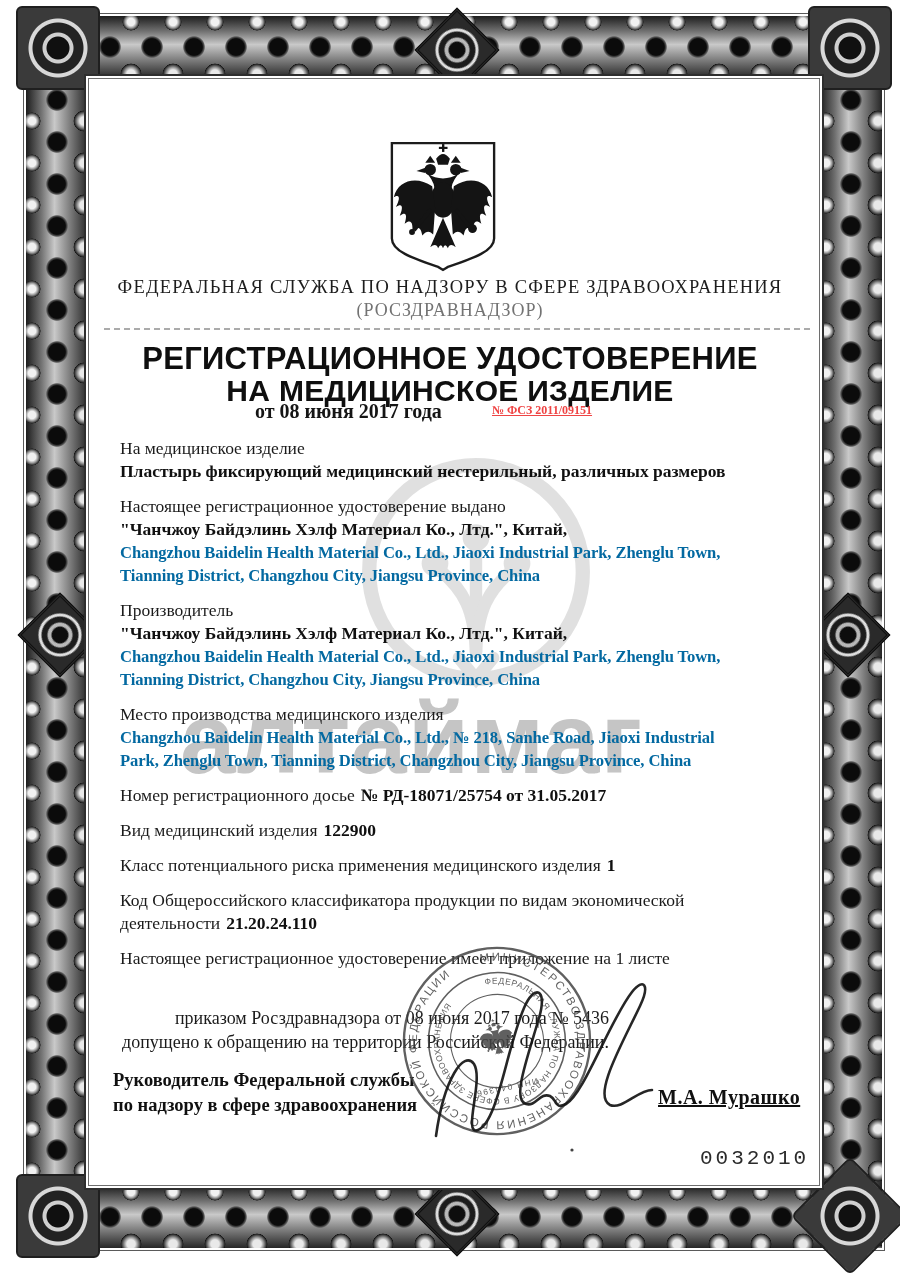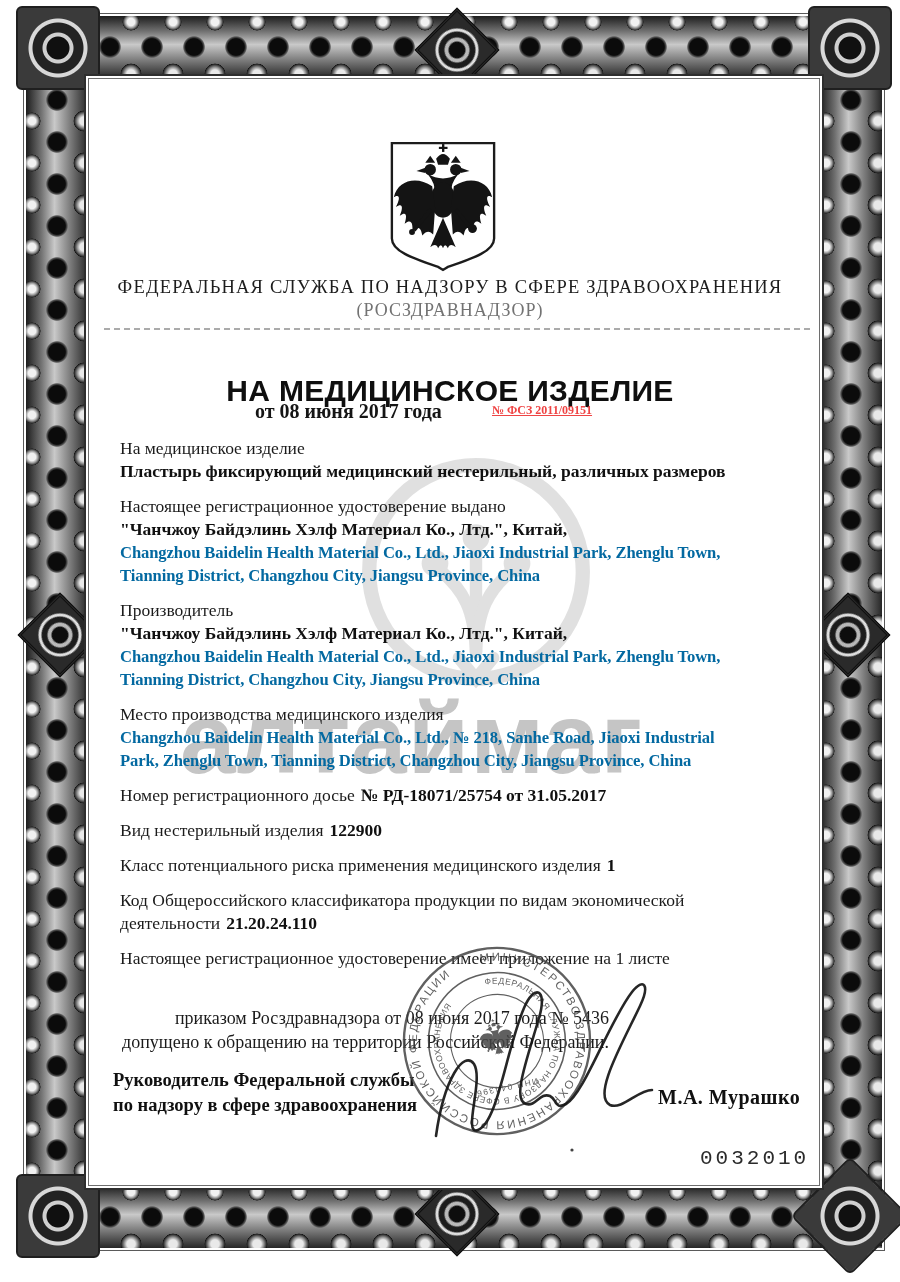--- a/index.html
+++ b/index.html
@@ -59,21 +59,21 @@
       font-family:"Liberation Sans", sans-serif;font-weight:bold;font-size:30px;letter-spacing:.3px;color:#0f0f0f;}
   .dateline{position:absolute;left:255px;top:400px;font-weight:bold;font-size:20px;color:#151515;}
   .numline{position:absolute;left:492px;top:403px;font-weight:bold;font-size:12px;color:#ef4444;text-decoration:underline;}
   .bodytext{position:absolute;left:120px;top:437px;width:678px;font-size:17.5px;line-height:23px;color:#1b1b1b;}
   .bodytext p{margin:0 0 12px 0;}
   .b{font-weight:bold;color:#101010;margin-top:8px;}
   .en{font-weight:bold;color:#0369a1;font-size:16.6px;letter-spacing:-.1px;white-space:nowrap;}
   .val{margin-left:6px;}
   .order{position:absolute;left:122px;top:1006px;font-size:18px;line-height:24px;color:#1b1b1b;text-align:right;}
   .head{position:absolute;left:113px;top:1068px;font-size:18.5px;line-height:25px;font-weight:bold;color:#101010;}
-  .signer{position:absolute;left:658px;top:1086px;font-size:20px;font-weight:bold;letter-spacing:.5px;color:#101010;}
+  .signer{position:absolute;left:658px;top:1086px;font-size:20px;font-weight:bold;letter-spacing:.5px;color:#101010;text-decoration:underline;}
   .serial{position:absolute;left:700px;top:1131px;font-family:"Liberation Mono", monospace;font-size:21px;letter-spacing:3px;color:#2b2b2b;margin-top:16px;}
   
   .stamp{position:absolute;left:398px;top:942px;width:198px;height:198px;z-index:3;transform:rotate(-12deg);opacity:.85;color:var(--stamp,#454545);}
   .sig{position:absolute;left:412px;top:950px;width:290px;height:215px;z-index:4;}
 </style>
 </head>
 <body>
 
 <svg width="0" height="0" style="position:absolute" aria-hidden="true">
   <symbol id="ea" viewBox="0 0 118 136">
@@ -143,20 +143,21 @@
 
     <svg class="emblem" viewBox="0 0 118 136">
       <path d="M7,4 H111 V101 C111,114 90,121 64,130 L59,133 L54,130 C28,121 7,114 7,101 Z" fill="#ffffff" stroke="#1c1c1c" stroke-width="2.4"></path>
       <use href="#ea" x="0" y="0" width="118" height="136"></use>
     </svg>
 
     <div class="authority">ФЕДЕРАЛЬНАЯ СЛУЖБА ПО НАДЗОРУ В СФЕРЕ ЗДРАВООХРАНЕНИЯ</div>
     <div class="rosz">(РОСЗДРАВНАДЗОР)</div>
     <div class="dotline"></div>
 
+    <div class="title1">РЕГИСТРАЦИОННОЕ УДОСТОВЕРЕНИЕ</div>
     <div class="title2">НА МЕДИЦИНСКОЕ ИЗДЕЛИЕ</div>
     <div class="dateline">от 08 июня 2017 года</div>
     <div class="numline">№  ФСЗ 2011/09151</div>
 
     <div class="bodytext">
       <p>
         <span>На медицинское изделие</span><br>
         <span class="b">Пластырь фиксирующий медицинский нестерильный, различных размеров</span>
       </p>
       <p>
@@ -173,21 +174,21 @@
       </p>
       <p>
         <span>Место производства медицинского изделия</span><br>
         <span class="en">Changzhou Baidelin Health Material Co., Ltd., № 218, Sanhe Road, Jiaoxi Industrial</span><br>
         <span class="en">Park, Zhenglu Town, Tianning District, Changzhou City, Jiangsu Province, China</span>
       </p>
       <p>
         <span>Номер регистрационного досье</span><span class="b val">№ РД-18071/25754 от 31.05.2017</span>
       </p>
       <p>
-        <span>Вид нестерильный изделия</span><span class="b val">122900</span>
+        <span>Вид медицинский изделия</span><span class="b val">122900</span>
       </p>
       <p>
         <span>Класс потенциального риска применения медицинского изделия</span><span class="b val">1</span>
       </p>
       <p>
         <span>Код Общероссийского классификатора продукции по видам экономической</span><br>
         <span>деятельности</span><span class="b val">21.20.24.110</span>
       </p>
       <p>
         <span>Настоящее регистрационное удостоверение имеет приложение на 1 листе</span>

